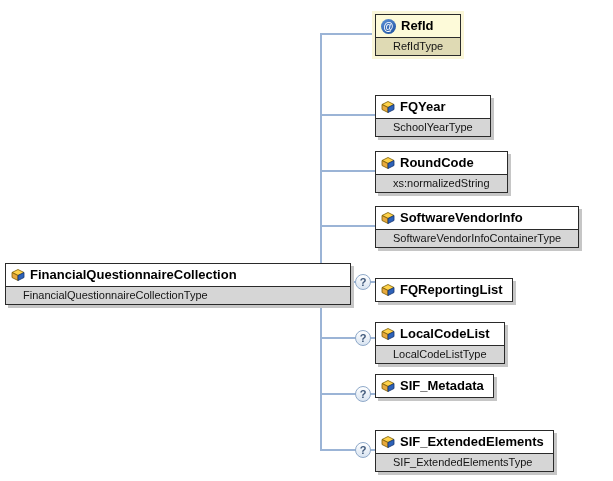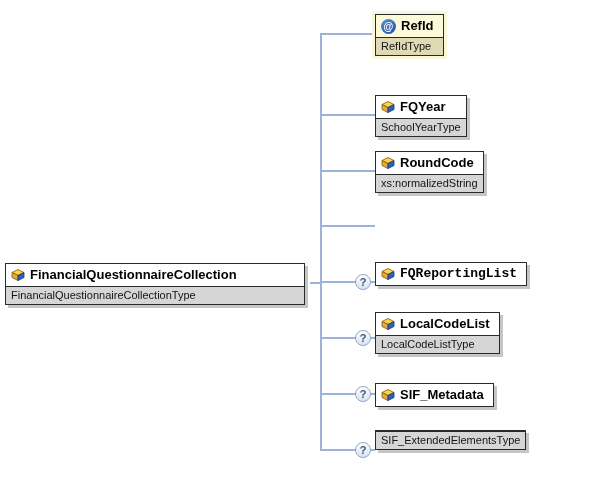--- a/index.html
+++ b/index.html
@@ -38,25 +38,25 @@
     line-height: 16px;
     font-weight: bold;
     color: #000000;
     background: #ffffff;
   }
   .node .band {
     border-top: 1px solid #2a2a2a;
     background: var(--type-band, #d6d6d6);
     font-size: 11px;
     line-height: 13px;
-    padding: 2px 5px;
+    padding: 2px 17px;
     color: #141414;
   }
   .node.child { left: 375px; }
-  .node.main  { left: 5px; top: 263px; width: 300px; }
+  .node.main  { left: 5px; top: 263px; width: 346px; }
 
   .node.attr { outline: 3px solid #faf6d8; }
   .node.attr .title { background: var(--attribute-title-bg, #fdfad9); }
   .node.attr .band  { background: var(--attribute-band-bg, #dfdab4); }
 
   
   .el-icon { width: 14px; height: 12px; flex: 0 0 auto; }
   .at-icon {
     width: 15px; height: 15px;
     flex: 0 0 auto;
@@ -141,52 +141,71 @@
       <svg class="el-icon" viewBox="0 0 14 12">
         <polygon points="1,3.5 7,0.5 13,3.5 7,6.5" fill="#ffd24a" stroke="#7a5c00" stroke-width="0.8"></polygon>
         <polygon points="1,3.5 7,6.5 7,11.5 1,8.5" fill="#e8a93d" stroke="#7a5c00" stroke-width="0.8"></polygon>
         <polygon points="13,3.5 7,6.5 7,11.5 13,8.5" fill="#2e62b8" stroke="#15356e" stroke-width="0.8"></polygon>
       </svg>
       <span>RoundCode</span>
     </div>
     <div class="band">xs:normalizedString</div>
   </div>
 
-
-  <div class="node child" style="top:262px;font-family:Liberation Mono, monospace;">
+  <div class="node child" style="top:206px;">
+    <div class="title">
+      <svg class="el-icon" viewBox="0 0 14 12">
+        <polygon points="1,3.5 7,0.5 13,3.5 7,6.5" fill="#ffd24a" stroke="#7a5c00" stroke-width="0.8"></polygon>
+        <polygon points="1,3.5 7,6.5 7,11.5 1,8.5" fill="#e8a93d" stroke="#7a5c00" stroke-width="0.8"></polygon>
+        <polygon points="13,3.5 7,6.5 7,11.5 13,8.5" fill="#2e62b8" stroke="#15356e" stroke-width="0.8"></polygon>
+      </svg>
+      <span>SoftwareVendorInfo</span>
+    </div>
+    <div class="band">SoftwareVendorInfoContainerType</div>
+  </div>
+
+  <div class="node child" style="top:278px;">
     <div class="title">
       <svg class="el-icon" viewBox="0 0 14 12">
         <polygon points="1,3.5 7,0.5 13,3.5 7,6.5" fill="#ffd24a" stroke="#7a5c00" stroke-width="0.8"></polygon>
         <polygon points="1,3.5 7,6.5 7,11.5 1,8.5" fill="#e8a93d" stroke="#7a5c00" stroke-width="0.8"></polygon>
         <polygon points="13,3.5 7,6.5 7,11.5 13,8.5" fill="#2e62b8" stroke="#15356e" stroke-width="0.8"></polygon>
       </svg>
       <span>FQReportingList</span>
     </div>
   </div>
 
-  <div class="node child" style="top:312px;">
+  <div class="node child" style="top:322px;">
     <div class="title">
       <svg class="el-icon" viewBox="0 0 14 12">
         <polygon points="1,3.5 7,0.5 13,3.5 7,6.5" fill="#ffd24a" stroke="#7a5c00" stroke-width="0.8"></polygon>
         <polygon points="1,3.5 7,6.5 7,11.5 1,8.5" fill="#e8a93d" stroke="#7a5c00" stroke-width="0.8"></polygon>
         <polygon points="13,3.5 7,6.5 7,11.5 13,8.5" fill="#2e62b8" stroke="#15356e" stroke-width="0.8"></polygon>
       </svg>
       <span>LocalCodeList</span>
     </div>
     <div class="band">LocalCodeListType</div>
   </div>
 
-  <div class="node child" style="top:374px;margin-top:9px;">
+  <div class="node child" style="top:374px;">
     <div class="title">
       <svg class="el-icon" viewBox="0 0 14 12">
         <polygon points="1,3.5 7,0.5 13,3.5 7,6.5" fill="#ffd24a" stroke="#7a5c00" stroke-width="0.8"></polygon>
         <polygon points="1,3.5 7,6.5 7,11.5 1,8.5" fill="#e8a93d" stroke="#7a5c00" stroke-width="0.8"></polygon>
         <polygon points="13,3.5 7,6.5 7,11.5 13,8.5" fill="#2e62b8" stroke="#15356e" stroke-width="0.8"></polygon>
       </svg>
       <span>SIF_Metadata</span>
     </div>
   </div>
 
   <div class="node child" style="top:430px;">
+    <div class="title">
+      <svg class="el-icon" viewBox="0 0 14 12">
+        <polygon points="1,3.5 7,0.5 13,3.5 7,6.5" fill="#ffd24a" stroke="#7a5c00" stroke-width="0.8"></polygon>
+        <polygon points="1,3.5 7,6.5 7,11.5 1,8.5" fill="#e8a93d" stroke="#7a5c00" stroke-width="0.8"></polygon>
+        <polygon points="13,3.5 7,6.5 7,11.5 13,8.5" fill="#2e62b8" stroke="#15356e" stroke-width="0.8"></polygon>
+      </svg>
+      <span>SIF_ExtendedElements</span>
+    </div>
     <div class="band">SIF_ExtendedElementsType</div>
   </div>
 
 </div>
 
 </body></html>

